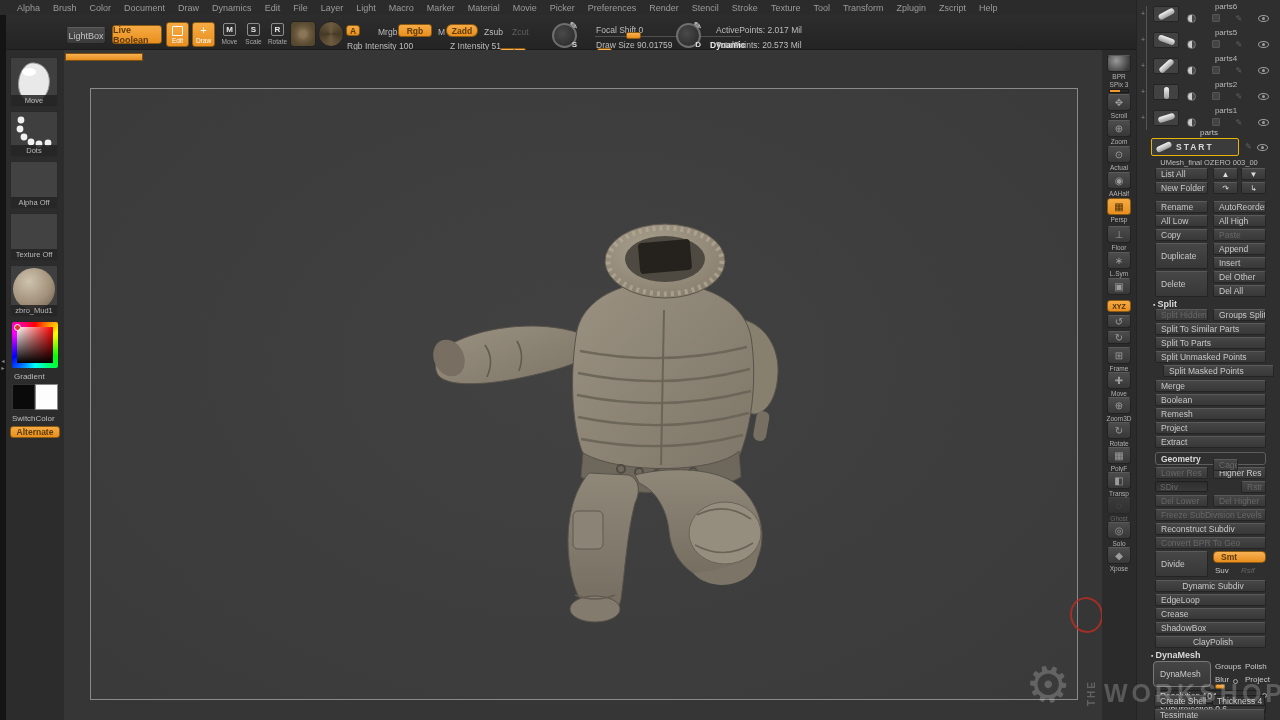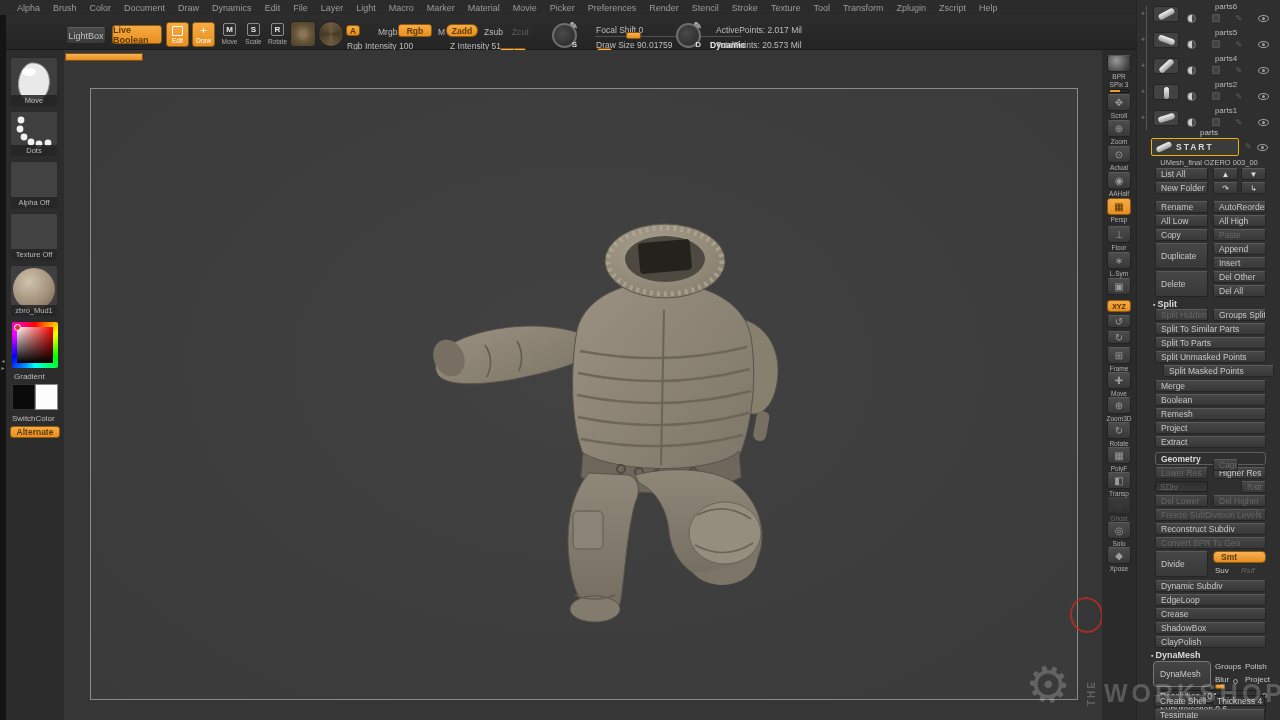--- a/index.html
+++ b/index.html
@@ -565,25 +565,25 @@
     <div class="pb dis" style="left:18px;top:495px;width:53px;">Del Lower</div>
     <div class="pb dis" style="left:76px;top:495px;width:53px;">Del Higher</div>
     <div class="pb dis" style="left:18px;top:509px;width:111px;">Freeze SubDivision Levels</div>
     <div class="pb" style="left:18px;top:523px;width:111px;">Reconstruct Subdiv</div>
     <div class="pb dis" style="left:18px;top:537px;width:111px;">Convert BPR To Geo</div>
     <div class="pb" style="left:18px;top:551px;width:53px;height:26px;line-height:24px;">Divide</div>
     <div class="smt-pill" style="left:76px;top:551px;width:53px;padding-left:7px;">Smt</div>
     <div class="minitxt" style="left:78px;top:566px;">Suv</div>
     <div class="minitxt" style="left:104px;top:566px;color:#666;font-style:italic;">Rslf</div>
 
-    <div class="pb" style="left:18px;top:580px;width:111px;">Dynamic Subdiv</div>
+    <div class="pb" style="left:18px;top:580px;width:111px;text-align:center;">Dynamic Subdiv</div>
     <div class="pb" style="left:18px;top:594px;width:111px;">EdgeLoop</div>
     <div class="pb" style="left:18px;top:608px;width:111px;">Crease</div>
     <div class="pb" style="left:18px;top:622px;width:111px;">ShadowBox</div>
-    <div class="pb" style="left:18px;top:636px;width:111px;">ClayPolish</div>
+    <div class="pb" style="left:18px;top:636px;width:111px;text-align:center;">ClayPolish</div>
 
     <div class="phdr" style="left:14px;top:650px;">DynaMesh</div>
     <div class="dynbox" style="left:16px;top:661px;width:58px;height:26px;">DynaMesh</div>
     <div class="minitxt" style="left:78px;top:662px;">Groups</div>
     <div class="minitxt" style="left:108px;top:662px;">Polish</div>
     <div class="minitxt" style="left:78px;top:675px;">Blur</div>
     <span class="sl-h" style="left:78px;top:684px;width:10px;height:5px;"></span>
     <span class="dotbtn" style="left:96px;top:679px;"></span>
     <div class="minitxt" style="left:108px;top:675px;">Project</div>
 

